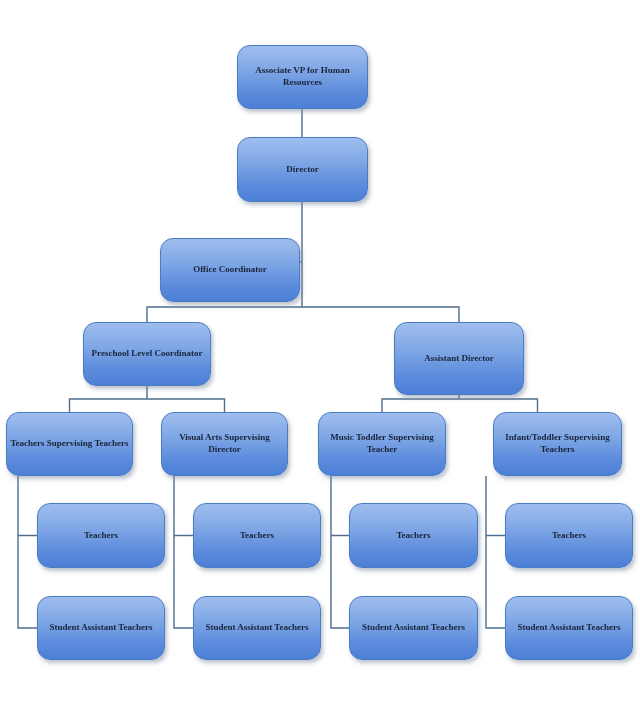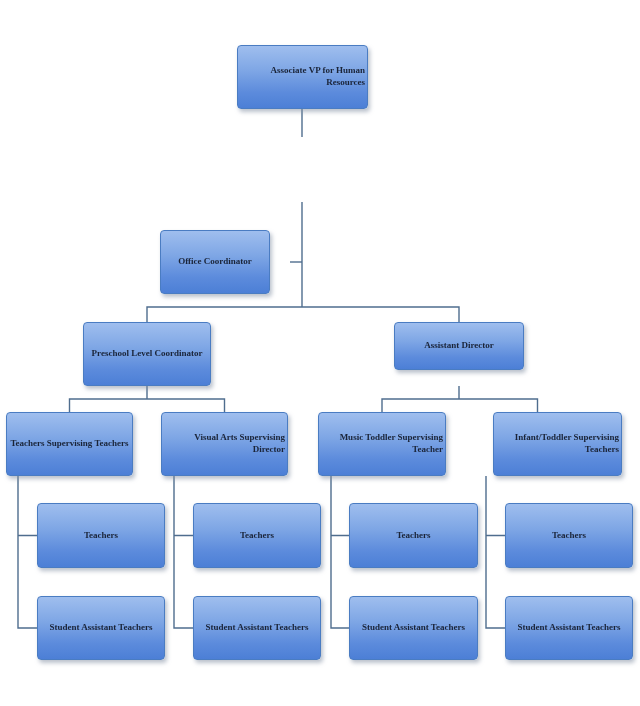--- a/index.html
+++ b/index.html
@@ -21,25 +21,25 @@
     fill: none;
     stroke: #4f6d8e;
     stroke-width: 1.4;
   }
   .node {
     position: absolute;
     box-sizing: border-box;
     display: flex;
     align-items: center;
     justify-content: center;
-    text-align: right;
+    text-align: center;
     padding: 2px 2px;
     background: linear-gradient(180deg, #9fbeee 0%, #7ea6e5 40%, #5c8bdc 75%, #4c7fd6 100%);
     border: 1px solid #4a7cc2;
-    border-radius: 4px;
+    border-radius: 13px;
     box-shadow: 2px 3px 4px rgba(130, 142, 162, 0.55);
     font-size: 9px;
     font-weight: bold;
     line-height: 1.3;
     color: #1a2438;
     cursor: default;
   }
 </style>
 </head>
 <body>
@@ -54,26 +54,27 @@
     <path d="M147 386 V399 M69.5 412 V399 H224.5 V412"></path>
     <path d="M459 386 V399 M382 412 V399 H537.5 V412"></path>
     <path d="M18 476 V628 H37 M18 535.5 H37"></path>
     <path d="M174 476 V628 H193 M174 535.5 H193"></path>
     <path d="M331 476 V628 H349 M331 535.5 H349"></path>
     <path d="M486 476 V628 H505 M486 535.5 H505"></path>
   </svg>
 
   <div class="node" style="left:237px; top:45px; width:131px; height:64px;">Associate VP for Human Resources</div>
 
+  <div class="node" style="left:237px; top:137px; width:131px; height:65px;">Director</div>
 
-  <div class="node" style="left:160px; top:230px; width:110px; height:64px;">Office Coordinator</div>
+  <div class="node" style="left:160px; top:238px; width:140px; height:64px;">Office Coordinator</div>
 
   <div class="node" style="left:83px; top:322px; width:128px; height:64px;">Preschool Level Coordinator</div>
 
-  <div class="node" style="left:394px; top:322px; width:130px; height:48px;">Assistant Director</div>
+  <div class="node" style="left:394px; top:322px; width:130px; height:73px;">Assistant Director</div>
 
   <div class="node" style="left:6px; top:412px; width:127px; height:64px;">Teachers Supervising Teachers</div>
 
   <div class="node" style="left:161px; top:412px; width:127px; height:64px;">Visual Arts Supervising Director</div>
 
   <div class="node" style="left:318px; top:412px; width:128px; height:64px;">Music Toddler Supervising Teacher</div>
 
   <div class="node" style="left:473px; top:412px; width:129px; height:64px;margin-left:20px;">Infant/Toddler Supervising Teachers</div>
 
   <div class="node" style="left:37px; top:503px; width:128px; height:65px;">Teachers</div>

